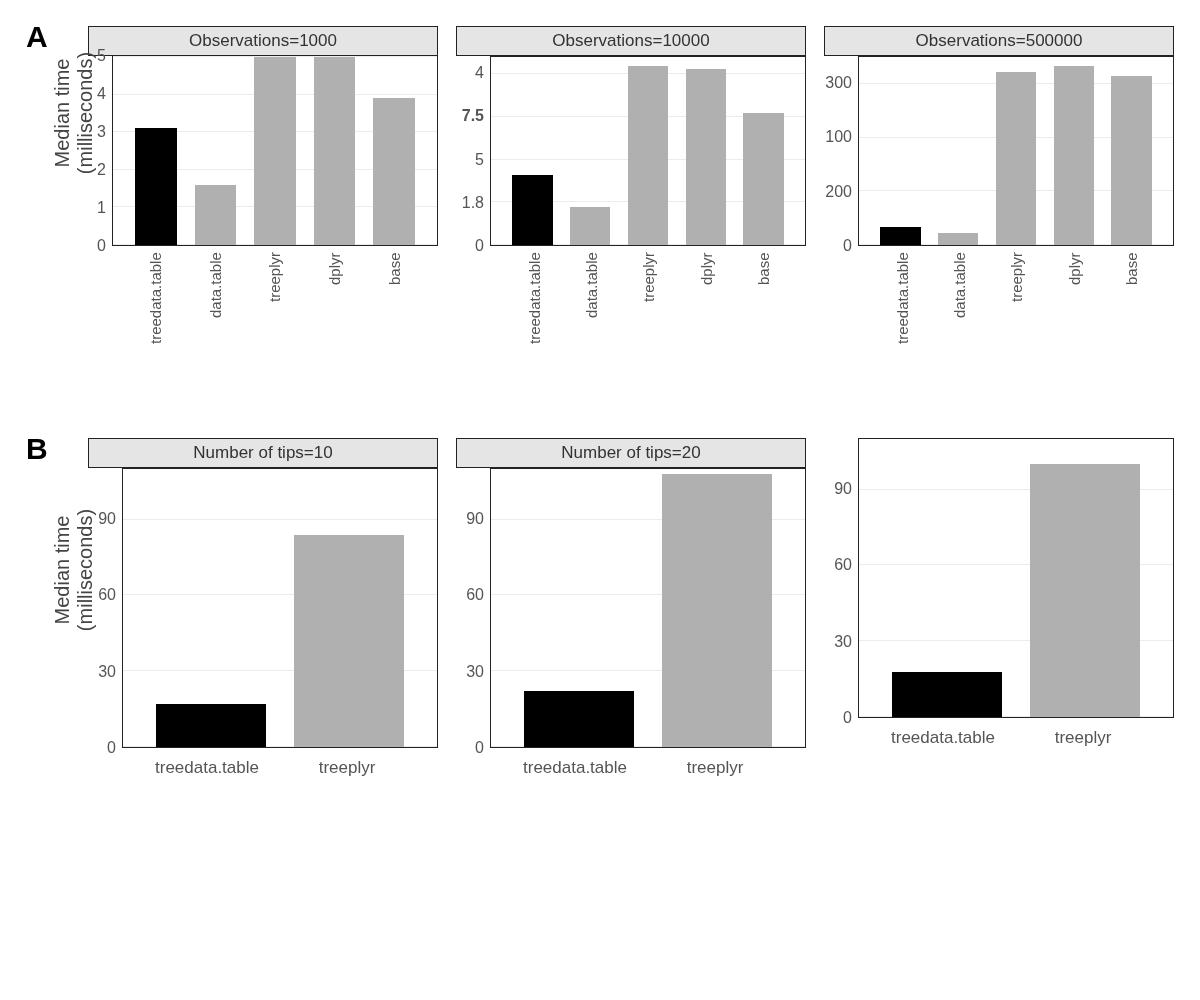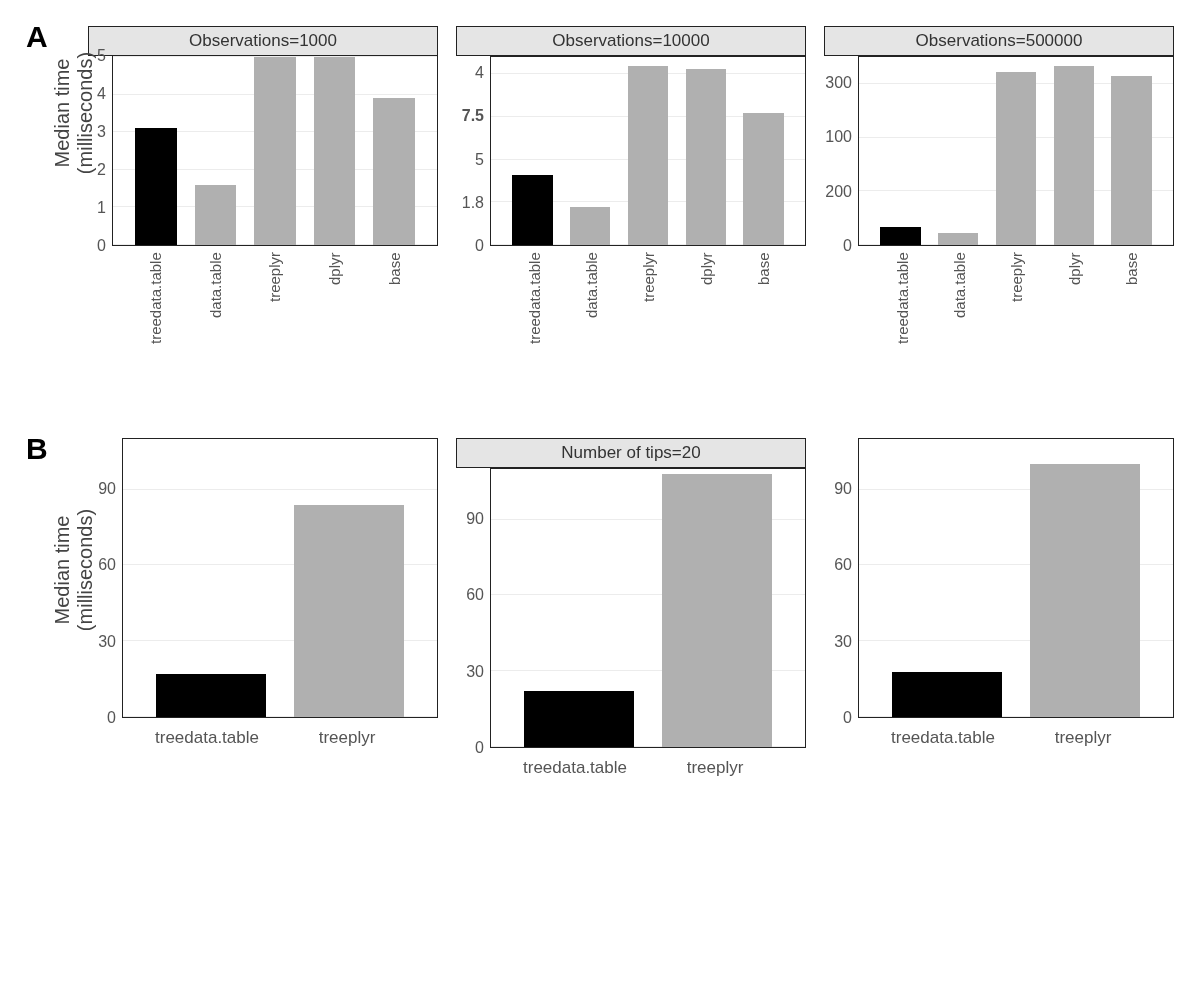--- a/index.html
+++ b/index.html
@@ -246,20 +246,21 @@
 </div>
 
 <div class="row row-b">
   <div class="panel-label">B</div>
   <div class="ylab-wrap" style="height:280px;">
     <div class="ylab">Median time<br>(milliseconds)</div>
   </div>
   <div class="facets">
 
     <div class="facet">
+      <div class="strip">Number of tips=10</div>
       <div class="plot-body">
         <div class="yaxis" style="position: relative; width: 34px;">
             <span style="position: absolute; right: 6px; bottom: 0%; transform: translateY(50%);">0</span>
             <span style="position: absolute; right: 6px; bottom: 27.2727%; transform: translateY(50%);">30</span>
             <span style="position: absolute; right: 6px; bottom: 54.5455%; transform: translateY(50%);">60</span>
             <span style="position: absolute; right: 6px; bottom: 81.8182%; transform: translateY(50%);">90</span>
           </div>
         <div class="plot-area">
           <div class="gridlines">
               <div class="hline" style="bottom: 0%;"></div>

